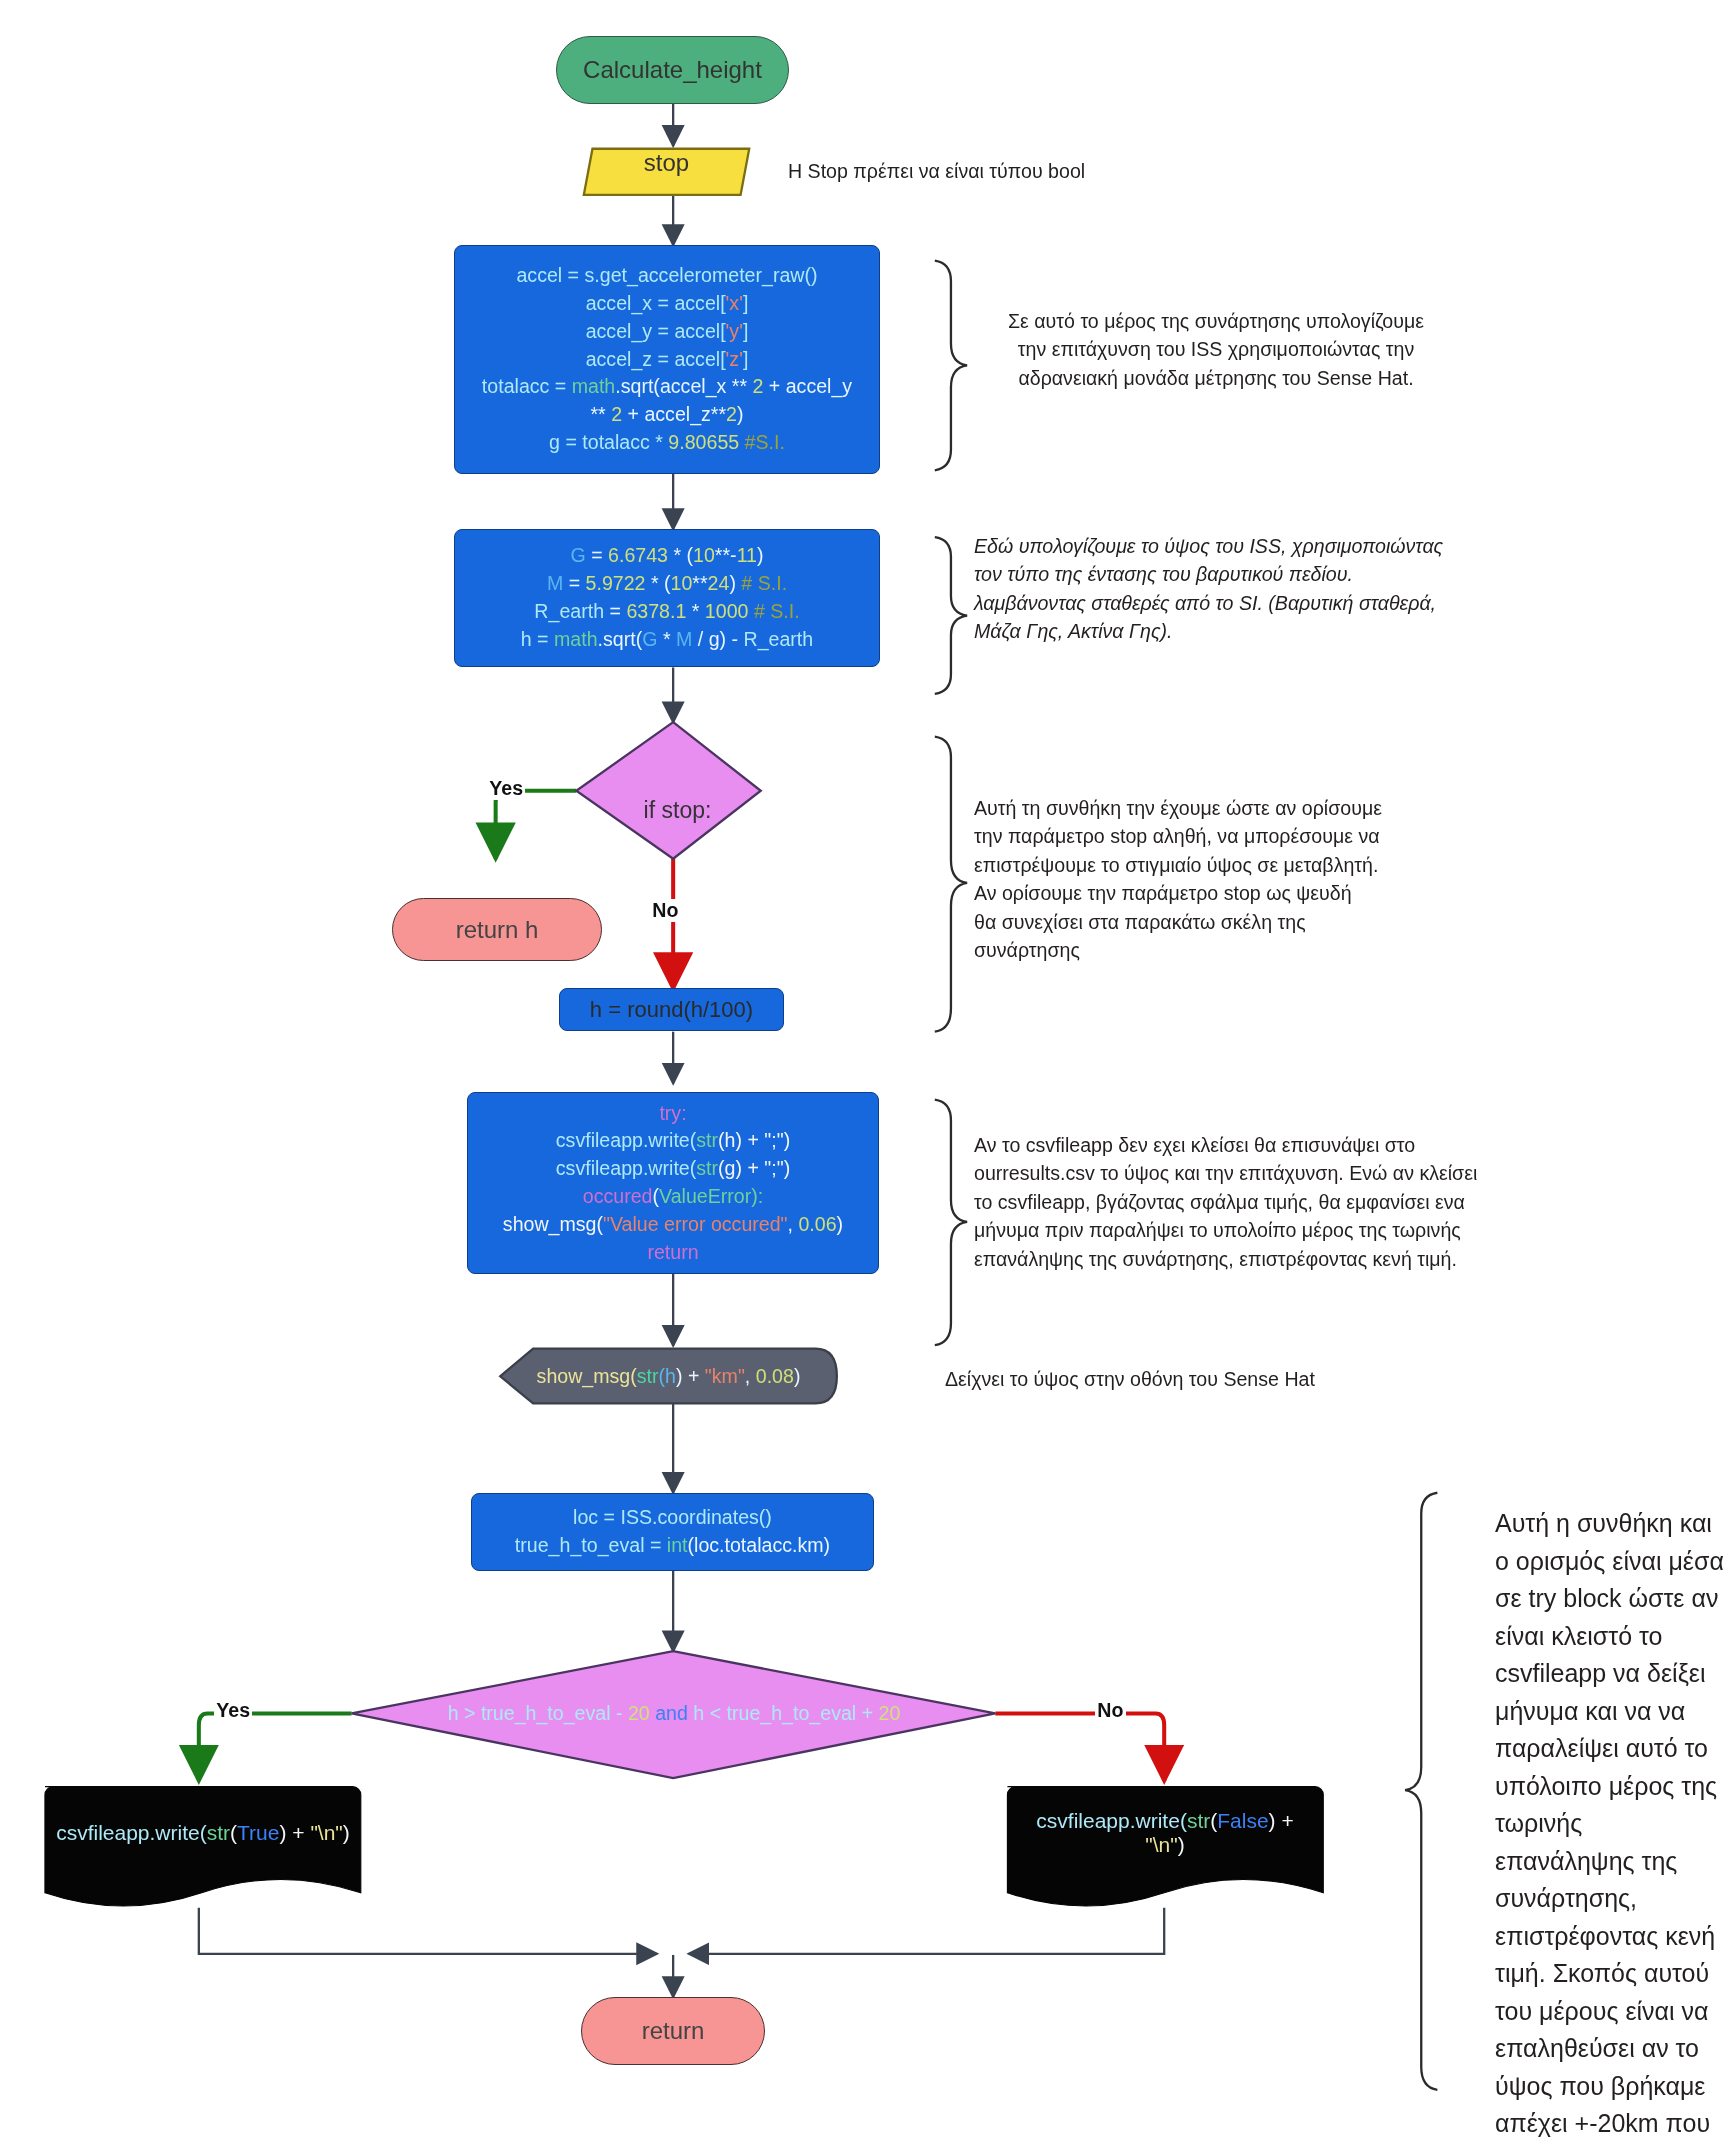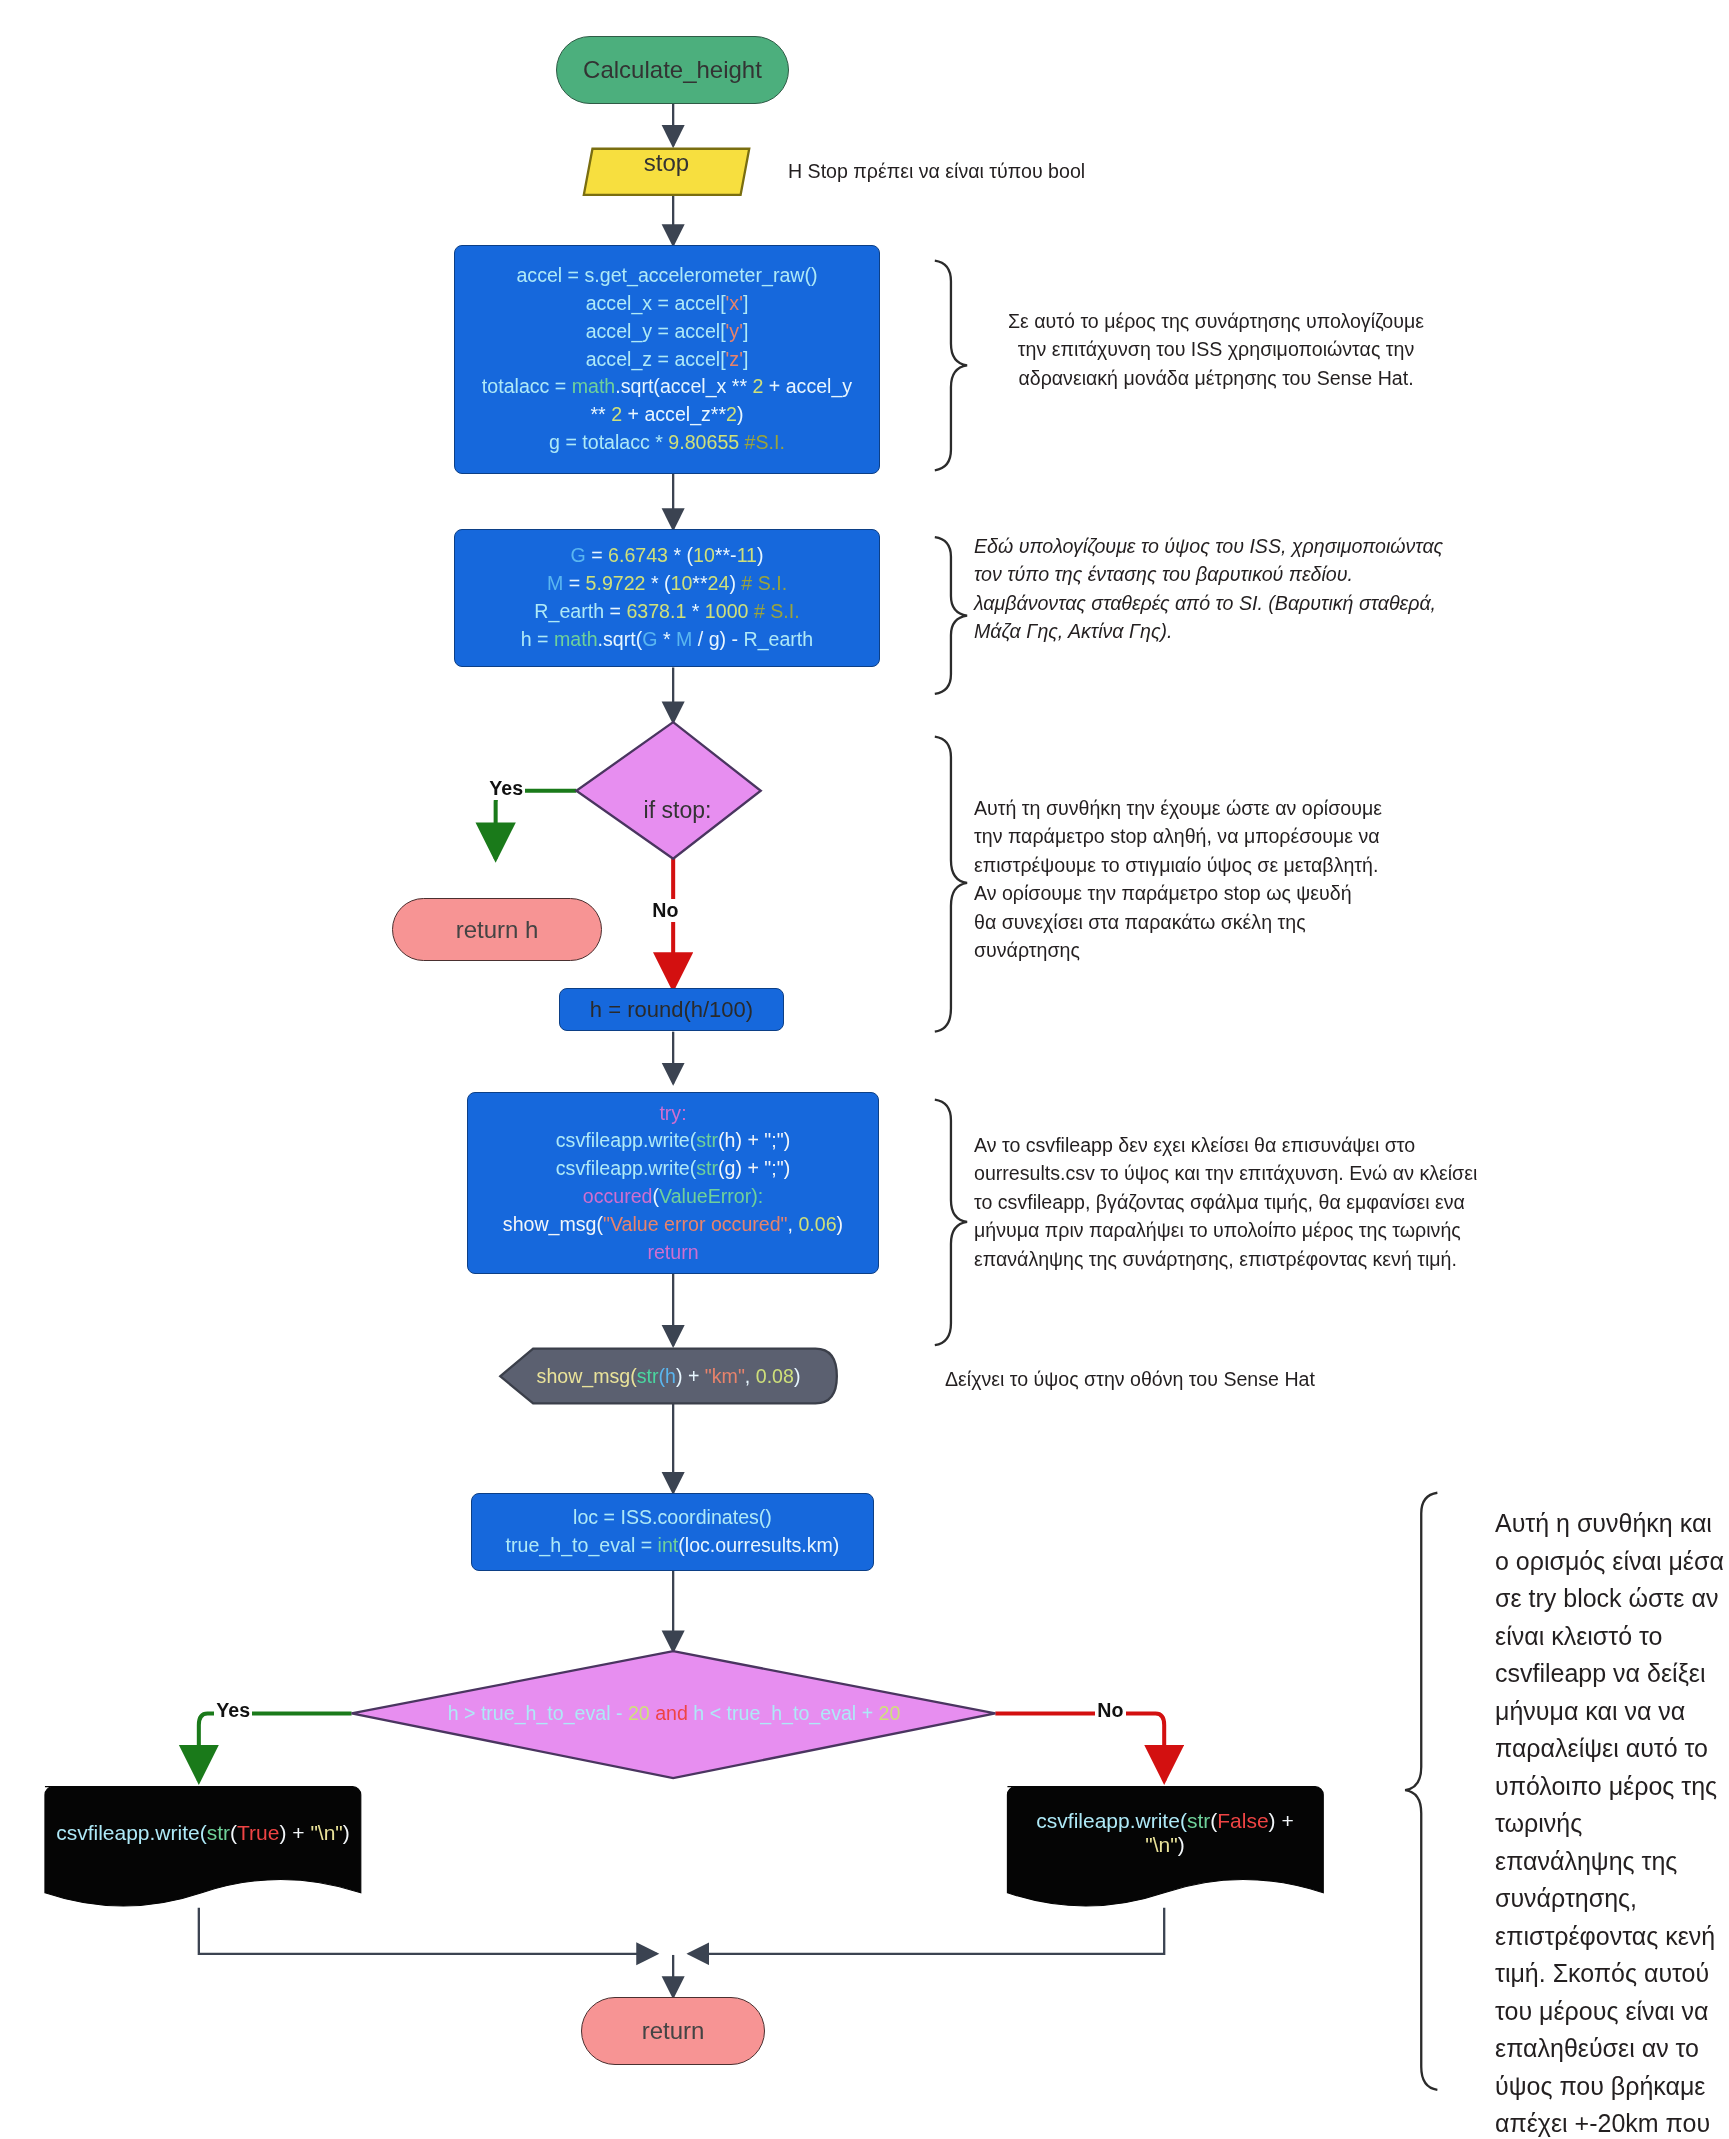--- a/index.html
+++ b/index.html
@@ -23,21 +23,21 @@
   .edge-label{position:absolute;color:#111;font-size:19.6px;font-weight:bold;background:#fff;padding:0 2.3px;}
   .t-name{color:#aee9f7;}
   .t-num{color:#cfe07a;}
   .t-str{color:#e8836b;}
   .t-com{color:#9aa33c;}
   .t-fn{color:#4ad6a0;}
   .t-kw{color:#d06fd0;}
   .t-builtin{color:#5ab6f0;}
   .t-plain{color:#e7f6ff;}
   .t-green{color:#6fd19a;}
-  .t-blue{color:#ef4444;}
+  .t-blue{color:#3b82f6;}
   .t-yellow{color:#eae39a;}
   .t-white{color:#f2f6f9;}
 </style>
 </head>
 <body>
 
 <div id="stage">
 
   <svg class="layer" viewBox="0 0 3000 3713">
     <defs>
@@ -159,21 +159,21 @@
 
   <div class="node" style="left:507px;top:1349px;width:323px;height:55px;">
     <div class="inner n-gray">
         <div><span class="t-yellow">show_msg(</span><span class="t-fn">str</span><span class="t-builtin">(h</span><span class="t-plain">) + </span><span class="t-str">"km"</span><span class="t-plain">, </span><span class="t-num">0.08</span><span class="t-plain">)</span></div>
       </div>
   </div>
 
   <div class="node n-proc" style="left:471px;top:1493px;width:403px;height:78px;">
     <div class="inner">
         <div><span class="t-name">loc = </span><span class="t-name">ISS.coordinates()</span></div>
-        <div><span class="t-name">true_h_to_eval = </span><span class="t-green">int</span><span class="t-plain">(loc.ourresults.km)</span></div>
+        <div><span class="t-name">true_h_to_eval = </span><span class="t-green">int</span><span class="t-plain">(loc.totalacc.km)</span></div>
       </div>
   </div>
 
   <div class="node" style="left:403px;top:1694px;width:542px;height:38px;">
     <div class="inner" style="font-size:19.6px;">
         <div><span class="t-name">h &gt; true_h_to_eval - </span><span class="t-num">20</span><span class="t-blue"> and</span><span class="t-name"> h &lt; true_h_to_eval + </span><span class="t-num">20</span></div>
       </div>
   </div>
 
   <div class="node" style="left:45px;top:1810px;width:316px;height:46px;">

